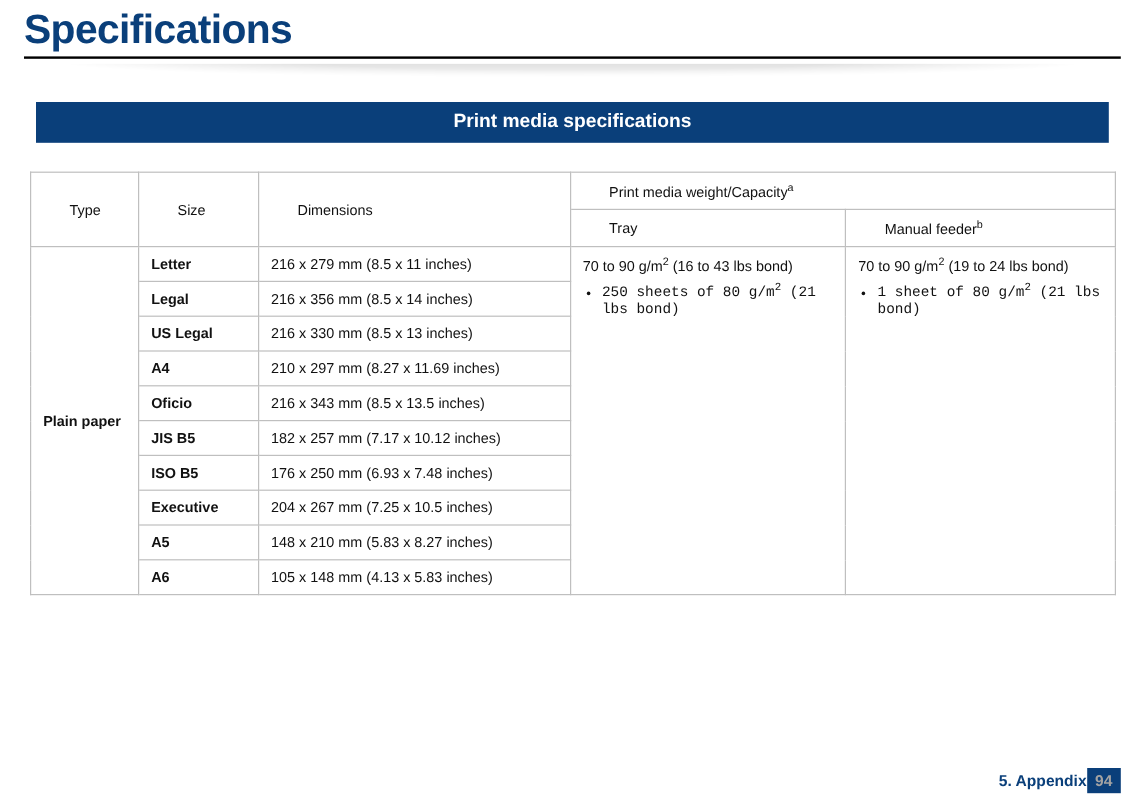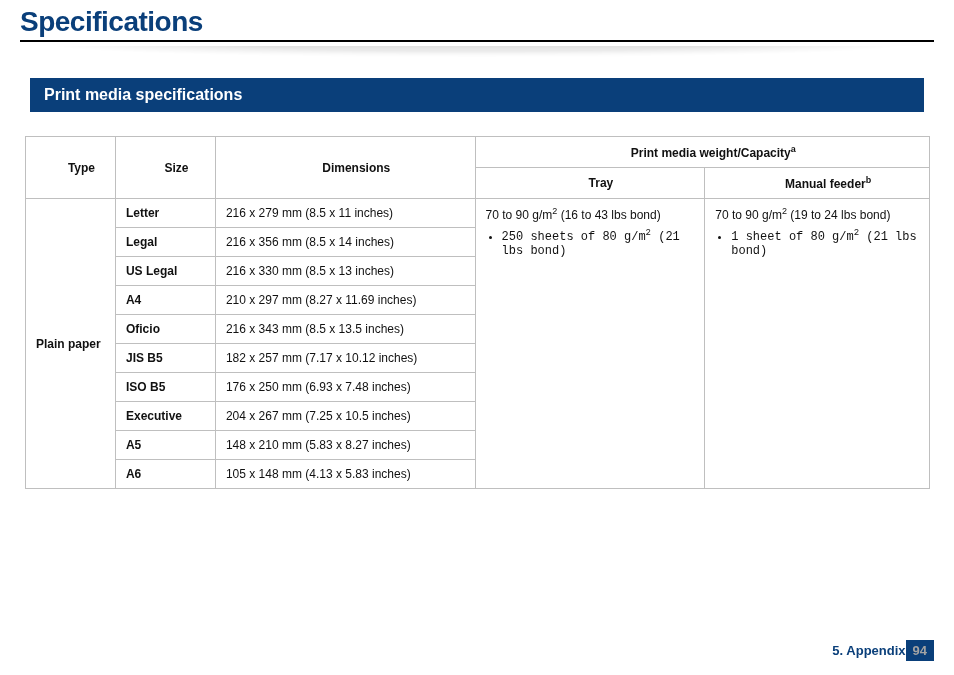--- a/index.html
+++ b/index.html
@@ -7,57 +7,58 @@
     margin: 0;
     padding: 0;
     width: 954px;
     height: 675px;
     font-family: "Segoe UI", Arial, sans-serif;
     background: #fff;
     position: relative;
   }
   .page-title-wrap { border-bottom: 2px solid #000; margin: 0 20px 4px 20px; }
   .page-title {
-    font-size: 28px;
+    font-size: 34px;
     font-weight: 700;
     color: #0a3f7a;
     margin: 6px 0 2px 0;
     letter-spacing: -0.5px;
   }
   .shadow-bar {
     height: 14px;
     margin: 0 20px 18px 20px;
     background: linear-gradient(to bottom, rgba(0,0,0,0.12), rgba(0,0,0,0));
     border-radius: 0 0 40% 40% / 0 0 14px 14px;
     mask-image: radial-gradient(ellipse 60% 120% at 50% -10%, #000 40%, transparent 78%);
   }
   .section-bar {
     background: #0a3f7a;
     color: #fff;
     font-weight: 600;
     font-size: 16px;
     padding: 8px 14px;
     margin: 0 30px 24px 30px;
+    text-align: center;
   }
   .tbl {
     width: 905px;
     margin: 0 25px;
     border-collapse: collapse;
     font-size: 12px;
     color: #111;
   }
   .tbl th, .tbl td {
     border: 1px solid #bfbfbf;
     padding: 7px 10px;
     vertical-align: top;
     text-align: left;
   }
   .tbl thead th {
-    text-align: center;
-    font-weight: 700;
+    text-align: left;
+    font-weight: 400;
     vertical-align: middle;
     padding-left: 32px;
   }
   .col-type   { width: 90px; }
   .col-size   { width: 100px; }
   .col-dim    { width: 260px; }
   .col-tray   { width: 230px; }
   .col-feed   { width: 225px; }
   .rowlabel { font-weight: 700; vertical-align: middle !important; }
   .bold { font-weight: 700; }

